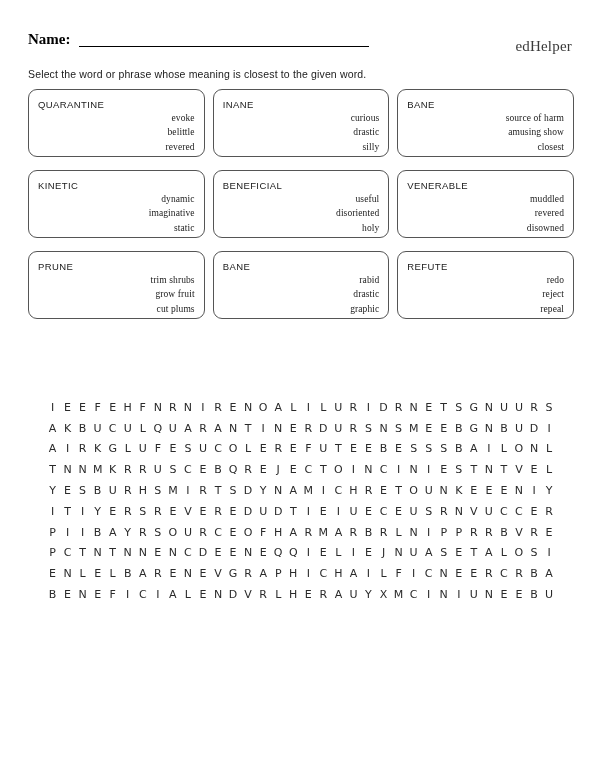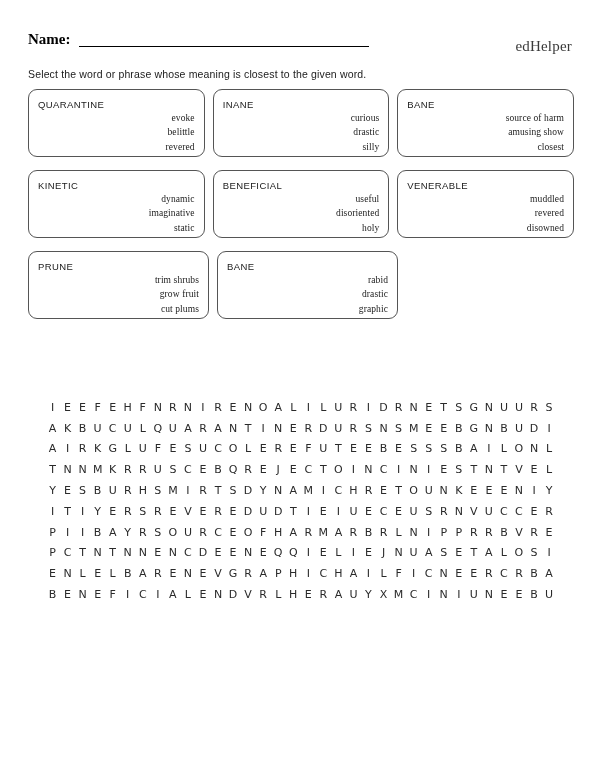--- a/index.html
+++ b/index.html
@@ -220,20 +220,28 @@
         </div>
       </div>
       <div class="qbox w2">
         <div class="qword">BANE</div>
         <div class="qchoices">
           <div class="qchoice">rabid</div>
           <div class="qchoice">drastic</div>
           <div class="qchoice">graphic</div>
         </div>
       </div>
+      <div class="qbox w3">
+        <div class="qword">REFUTE</div>
+        <div class="qchoices">
+          <div class="qchoice">redo</div>
+          <div class="qchoice">reject</div>
+          <div class="qchoice">repeal</div>
+        </div>
+      </div>
     </div>
   </div>
 
 
   <div class="ws-grid" id="ws-grid">
       <div class="ws-row">
         <span class="ws-cell">I</span>
         <span class="ws-cell">E</span>
         <span class="ws-cell">E</span>
         <span class="ws-cell">F</span>

